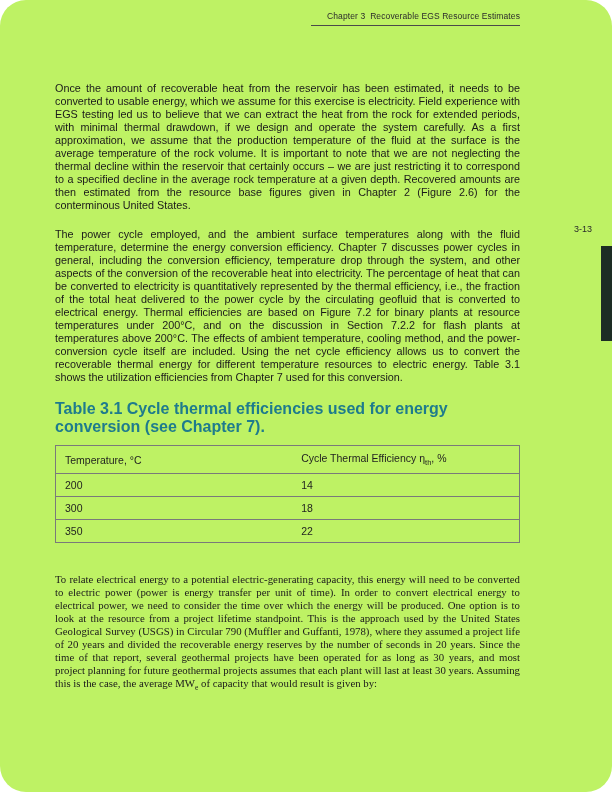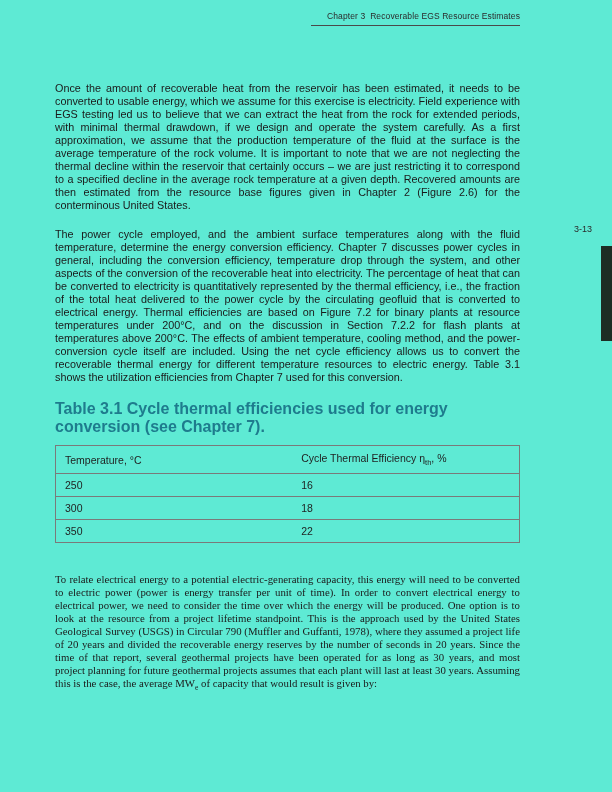--- a/index.html
+++ b/index.html
@@ -4,23 +4,24 @@
 <style>
   * { margin: 0; padding: 0; box-sizing: border-box; }
   html, body { background: #ffffff; }
   body {
     width: 612px; height: 792px;
     font-family: "Liberation Sans", sans-serif;
   }
   .page {
     position: relative;
     width: 612px; height: 792px;
-    background: #5eead4;
+    background: #bef264;
     color: #1c1c1c;
     overflow: hidden;
+    border-radius: 26px;
   }
   .running-header {
     position: absolute;
     top: 11px; right: 92px;
     font-size: 8.5px;
     color: #2b2b2b;
     border-bottom: 1px solid #4a4a4a;
     padding: 0 0 4px 16px;
     letter-spacing: 0.1px;
     white-space: nowrap;
@@ -105,22 +106,22 @@
 
     <table class="eff">
       <thead>
         <tr>
           <th class="col-temp">Temperature, °C</th>
           <th><span>Cycle Thermal Efficiency η</span><sub>th</sub><span>, %</span></th>
         </tr>
       </thead>
       <tbody>
         <tr>
-          <td>250</td>
-          <td>16</td>
+          <td>200</td>
+          <td>14</td>
         </tr>
         <tr>
           <td>300</td>
           <td>18</td>
         </tr>
         <tr>
           <td>350</td>
           <td>22</td>
         </tr>
       </tbody>

